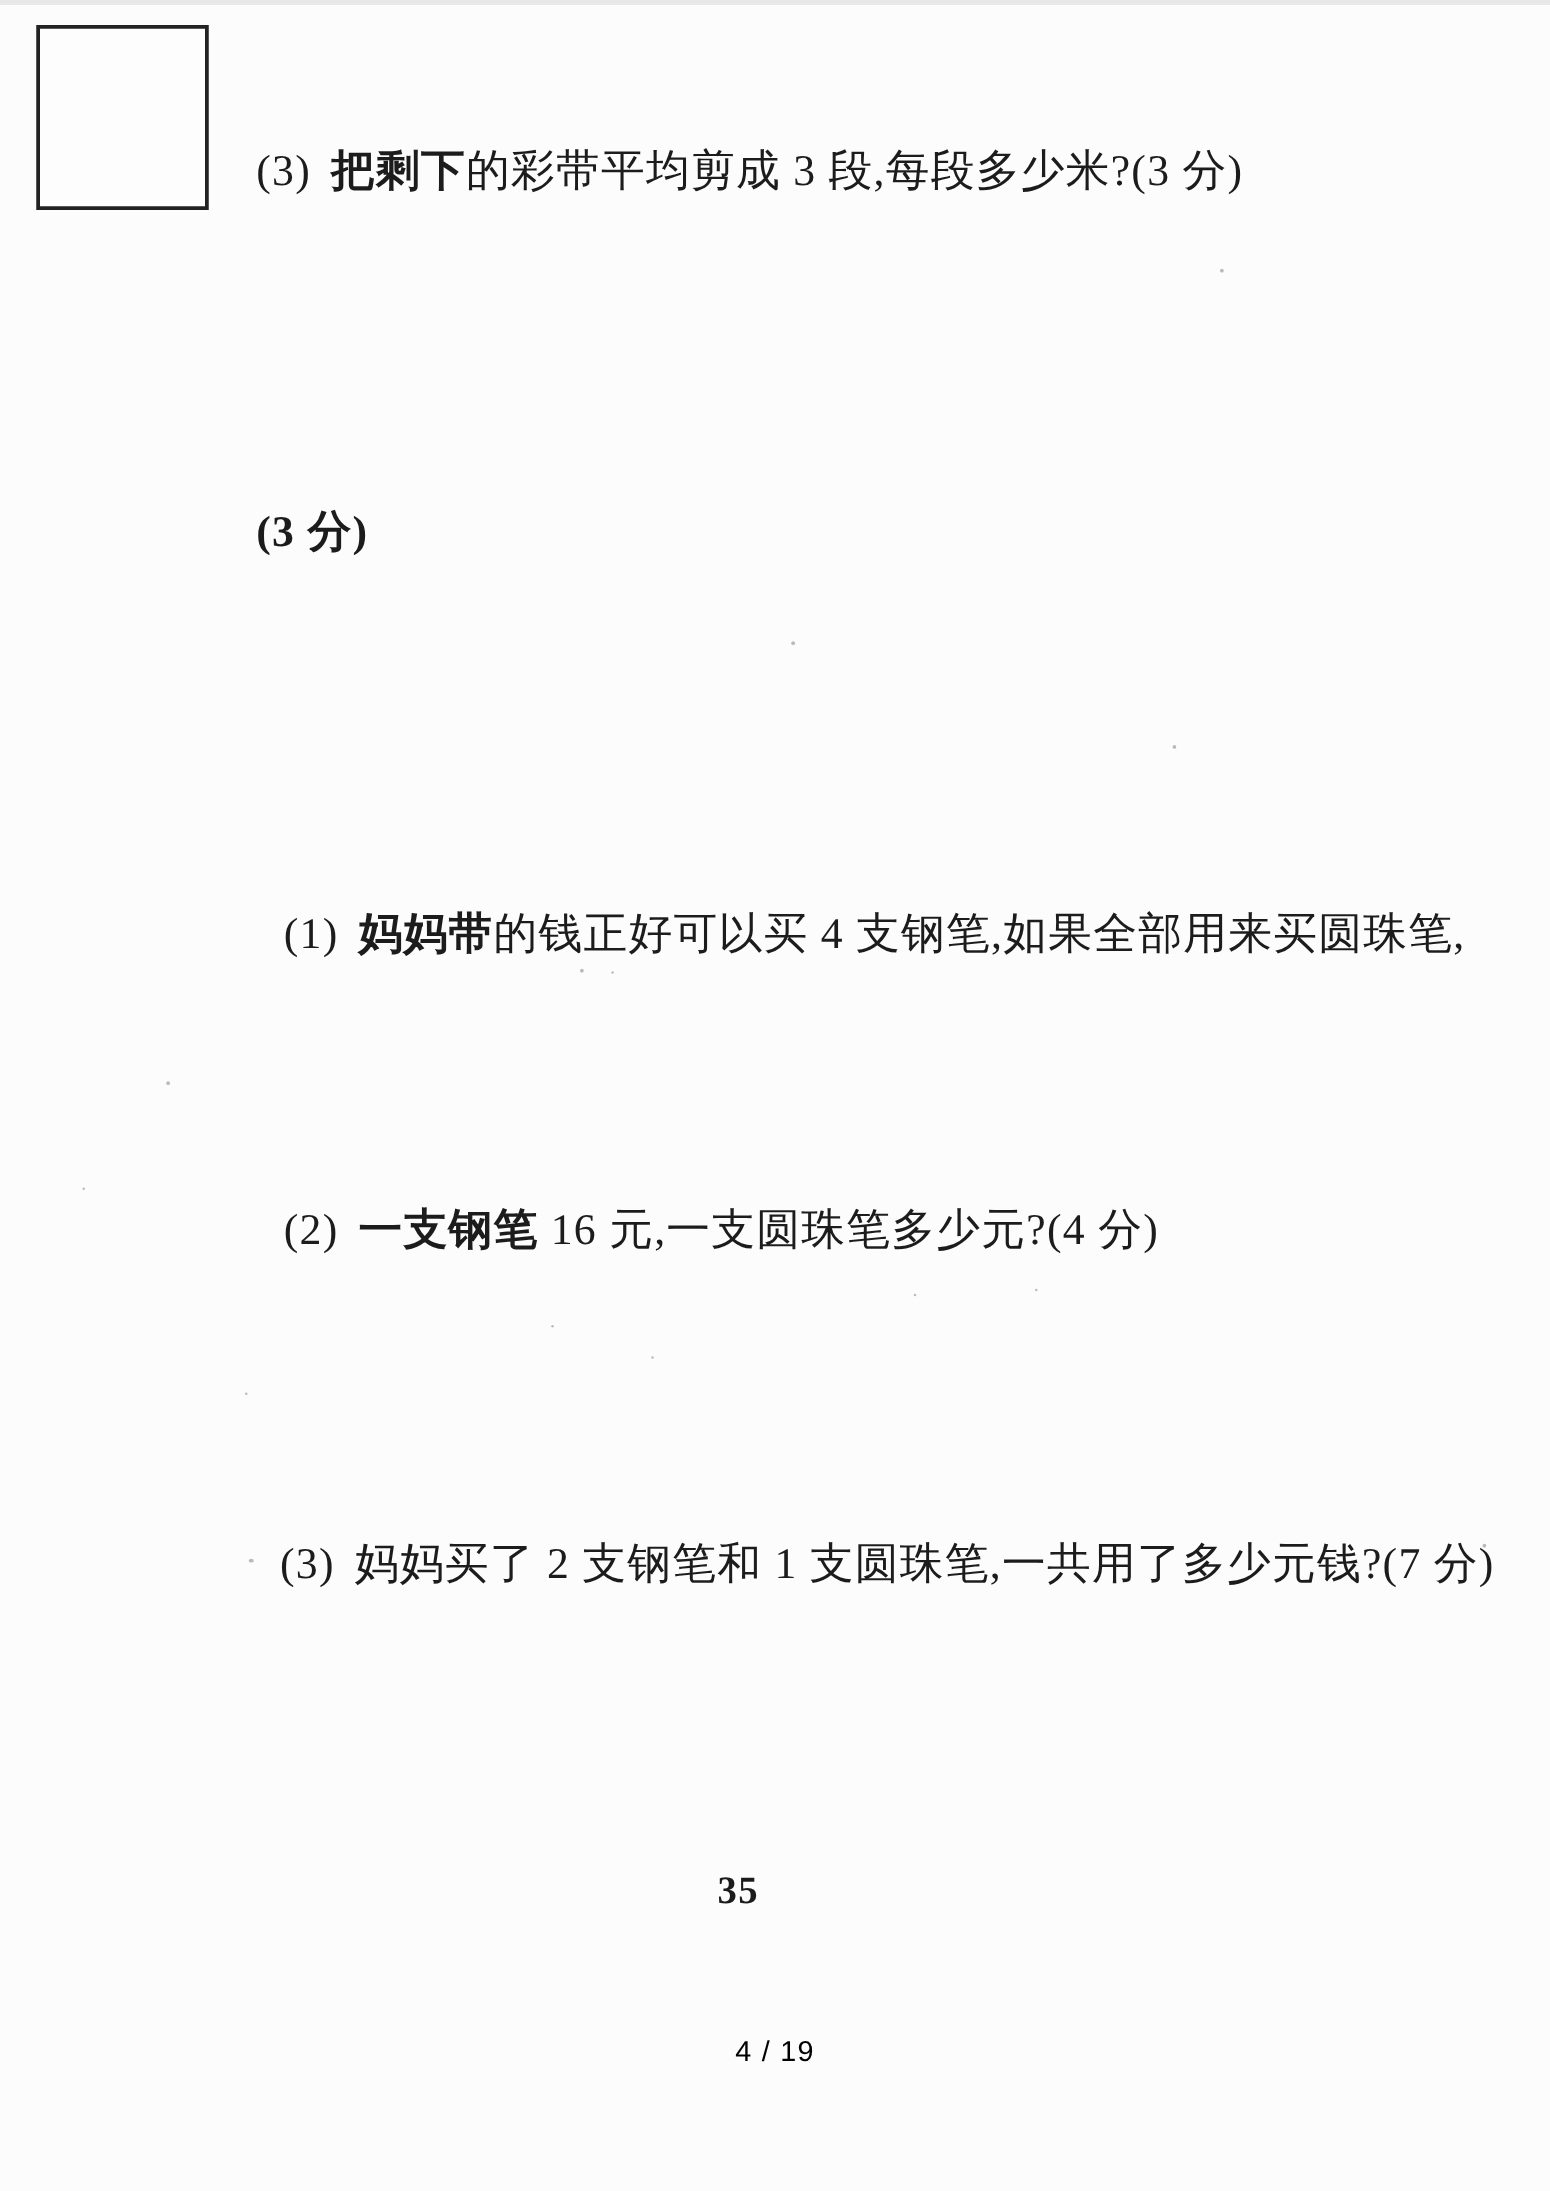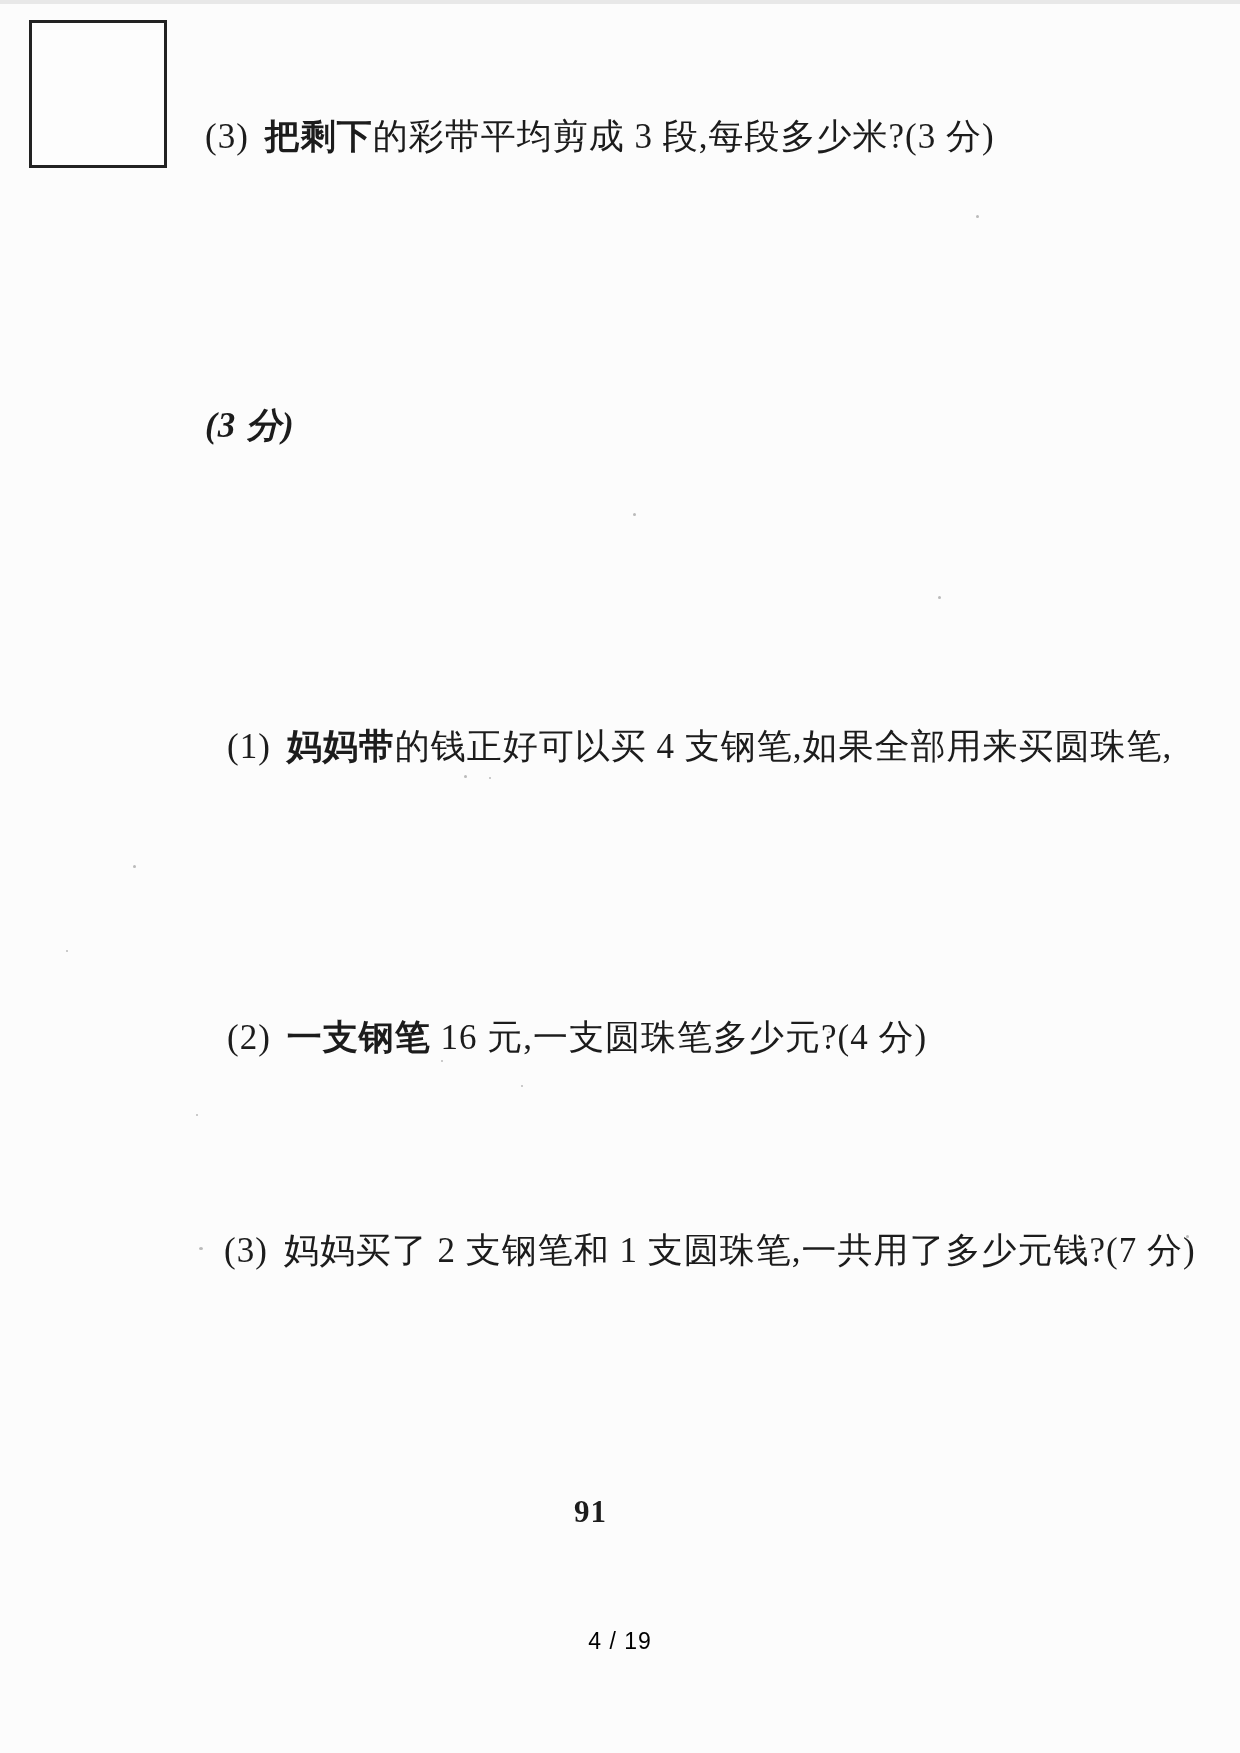--- a/index.html
+++ b/index.html
@@ -66,38 +66,38 @@
 <body>
 
 <div class="page">
 
   <div class="answer-box"></div>
 
   <div class="line" style="left:205px; top:112px;">
     <span class="marker">(3)</span><span class="b">把剩下</span><span>的彩带平均剪成 3 段,每段多少米?(3 分)</span>
   </div>
 
-  <div class="line b" style="left:205px; top:401px;font-style:italic;">
+  <div class="line b" style="left:205px; top:401px;">
     <span>(3 分)</span>
   </div>
 
 
   <div class="line" style="left:227px; top:722px;">
     <span class="marker">(1)</span><span class="b">妈妈带</span><span>的钱正好可以买 4 支钢笔,如果全部用来买圆珠笔,</span>
   </div>
 
-  <div class="line" style="left:227px; top:1013px;">
+  <div class="line" style="left:227px; top:959px;">
     <span class="marker">(2)</span><span class="b">一支钢笔</span><span> 16 元,一支圆珠笔多少元?(4 分)</span>
   </div>
 
   <div class="line" style="left:224px; top:1226px;">
     <span class="marker">(3)</span><span>妈妈买了 2 支钢笔和 1 支圆珠笔,一共用了多少元钱?(7 分)</span>
   </div>
 
-  <div class="page-number">91</div>
+  <div class="page-number">35</div>
 
   <div class="footer">4 / 19</div>
 
   <div class="dot" style="left:976px; top:211px; width:3px; height:3px;"></div>
   <div class="dot" style="left:633px; top:509px; width:3px; height:3px;"></div>
   <div class="dot" style="left:938px; top:592px; width:3px; height:3px;"></div>
   <div class="dot" style="left:464px; top:771px; width:3px; height:3px;"></div>
   <div class="dot" style="left:489px; top:773px; width:2px; height:2px;"></div>
   <div class="dot" style="left:133px; top:861px; width:3px; height:3px;"></div>
   <div class="dot" style="left:66px; top:946px; width:2px; height:2px;"></div>

